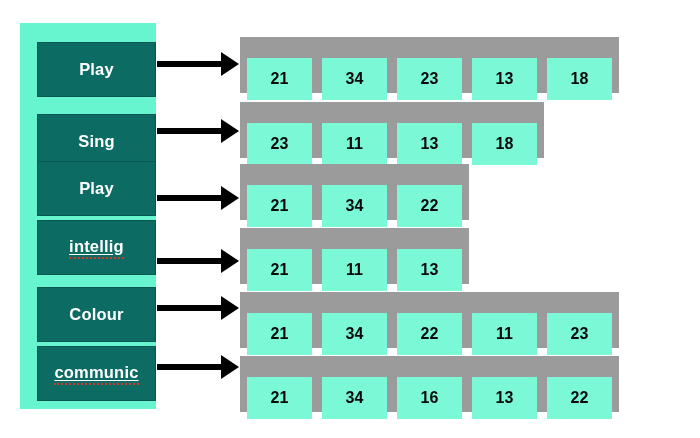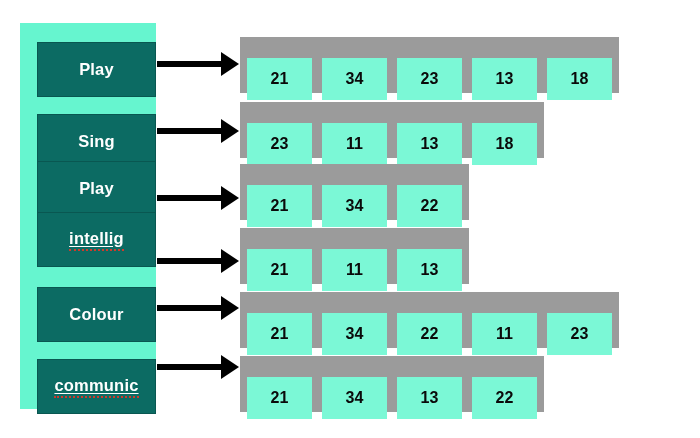--- a/index.html
+++ b/index.html
@@ -103,27 +103,27 @@
 
   <div class="label-box" style="top:42px">
     <span>Play</span>
   </div>
   <div class="label-box" style="top:114px">
     <span>Sing</span>
   </div>
   <div class="label-box" style="top:161px">
     <span>Play</span>
   </div>
-  <div class="label-box" style="top:212px">
+  <div class="label-box" style="top:220px">
     <span class="misspelled">intellig</span>
   </div>
   <div class="label-box" style="top:287px">
     <span>Colour</span>
   </div>
-  <div class="label-box" style="top:359px">
+  <div class="label-box" style="top:346px">
     <span class="misspelled">communic</span>
   </div>
 
   <div class="arrow" style="top:52px">
     <div class="shaft"></div>
     <div class="head"></div>
   </div>
   <div class="arrow" style="top:119px">
     <div class="shaft"></div>
     <div class="head"></div>
@@ -176,17 +176,18 @@
     <div class="cell">21</div>
     <div class="cell">34</div>
     <div class="cell">22</div>
     <div class="cell">11</div>
     <div class="cell">23</div>
   </div>
 
   <div class="strip" style="top:356px">
     <div class="cell">21</div>
     <div class="cell">34</div>
+    <div class="cell">16</div>
     <div class="cell">13</div>
     <div class="cell">22</div>
   </div>
 
 </div>
 
 </body></html>

